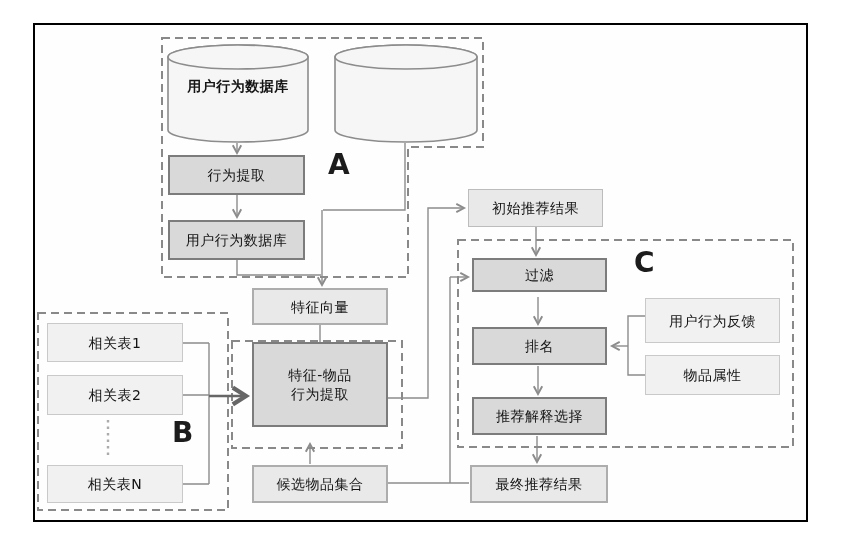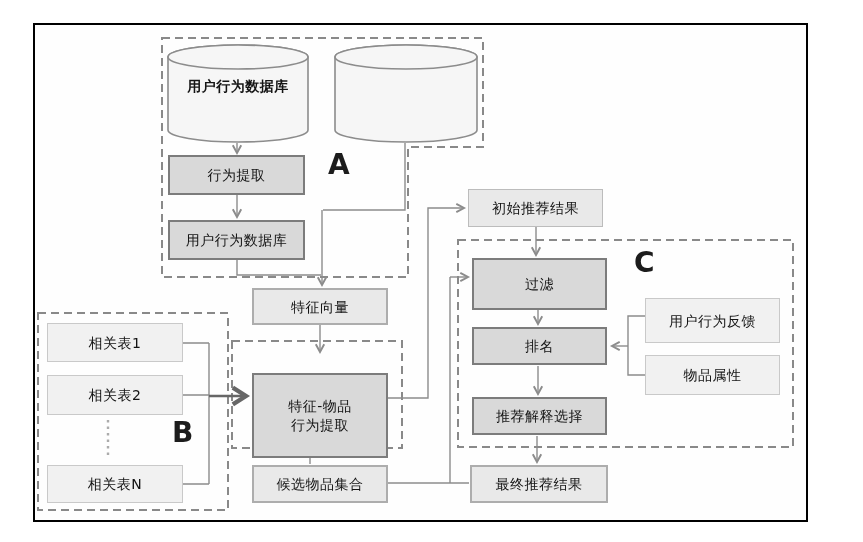--- a/index.html
+++ b/index.html
@@ -72,33 +72,33 @@
     <path d="M209,396 H246" stroke="#666" stroke-width="2.4" fill="none" marker-end="url(#arrB)"></path>
     <path d="M108,420 V458" stroke="#ababab" stroke-width="2.4" fill="none" stroke-dasharray="2.5 4"></path>
   </svg>
 
   <div class="cyl-label" style="left:168px;top:72px;width:140px;height:30px;">用户行为数据库</div>
 
   <div class="node dark" style="left:168px;top:155px;width:137px;height:40px;">行为提取</div>
   <div class="node dark" style="left:168px;top:220px;width:137px;height:40px;">用户行为数据库</div>
   <div class="node mid" style="left:252px;top:288px;width:136px;height:37px;text-align:center;">特征向量</div>
 
-  <div class="node dark twoline" style="left:252px;top:373px;width:136px;height:85px;">
+  <div class="node dark twoline" style="left:252px;top:342px;width:136px;height:85px;">
     <span>特征-物品</span>
     <span>行为提取</span>
   </div>
 
   <div class="node lite" style="left:47px;top:323px;width:136px;height:39px;">相关表1</div>
   <div class="node lite" style="left:47px;top:375px;width:136px;height:40px;">相关表2</div>
   <div class="node lite" style="left:47px;top:465px;width:136px;height:38px;">相关表N</div>
 
   <div class="node soft" style="left:468px;top:189px;width:135px;height:38px;">初始推荐结果</div>
 
   <div class="node mid" style="left:252px;top:465px;width:136px;height:38px;">候选物品集合</div>
-  <div class="node dark" style="left:472px;top:258px;width:135px;height:52px;text-align:center;">过滤</div>
+  <div class="node dark" style="left:472px;top:258px;width:135px;height:34px;text-align:center;">过滤</div>
   <div class="node dark" style="left:472px;top:327px;width:135px;height:38px;">排名</div>
   <div class="node dark" style="left:472px;top:397px;width:135px;height:38px;">推荐解释选择</div>
   <div class="node mid" style="left:470px;top:465px;width:138px;height:38px;">最终推荐结果</div>
 
   <div class="node lite" style="left:645px;top:298px;width:135px;height:45px;">用户行为反馈</div>
   <div class="node lite" style="left:645px;top:355px;width:135px;height:40px;">物品属性</div>
 
   <div class="sec-label" style="left:328px;top:148px;">A</div>
   <div class="sec-label" style="left:172px;top:416px;">B</div>
   <div class="sec-label" style="left:634px;top:246px;">C</div>

